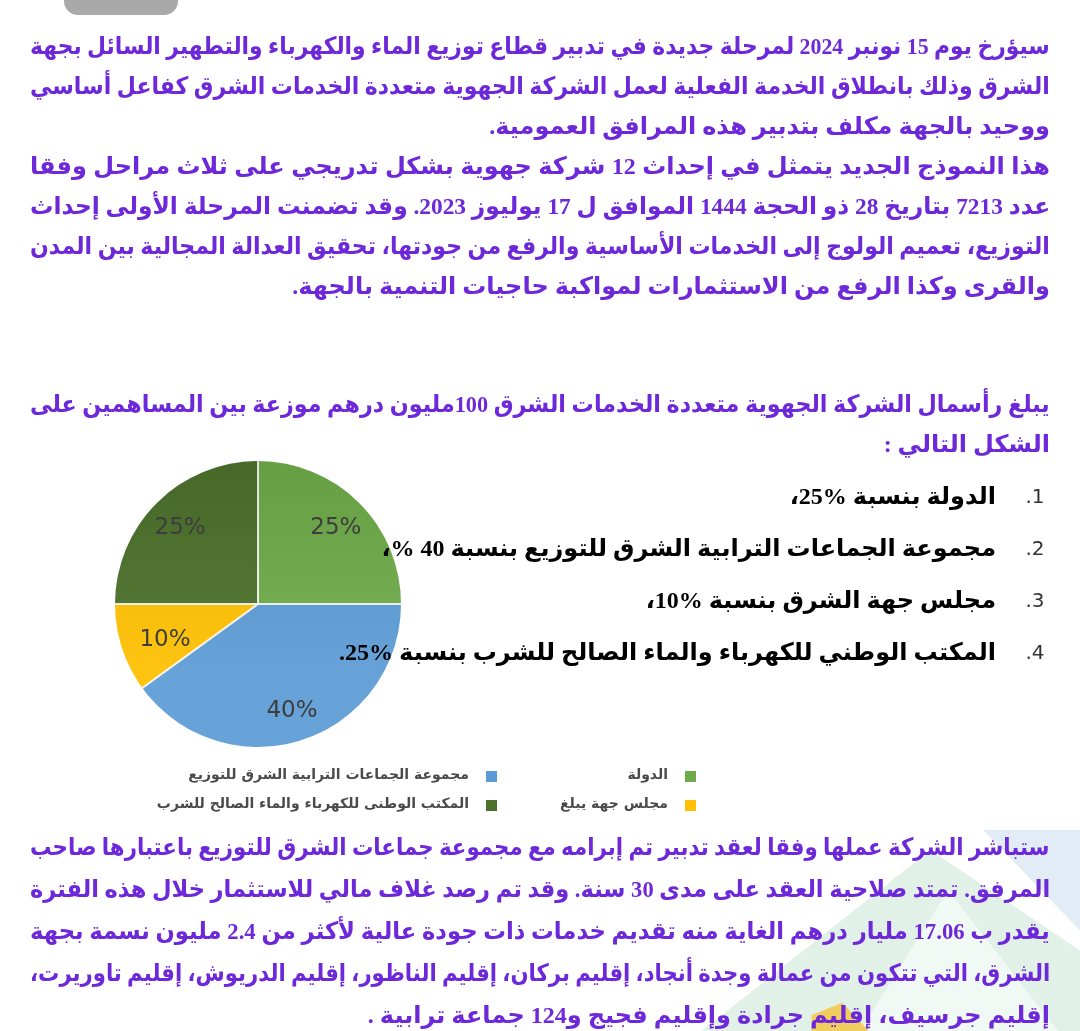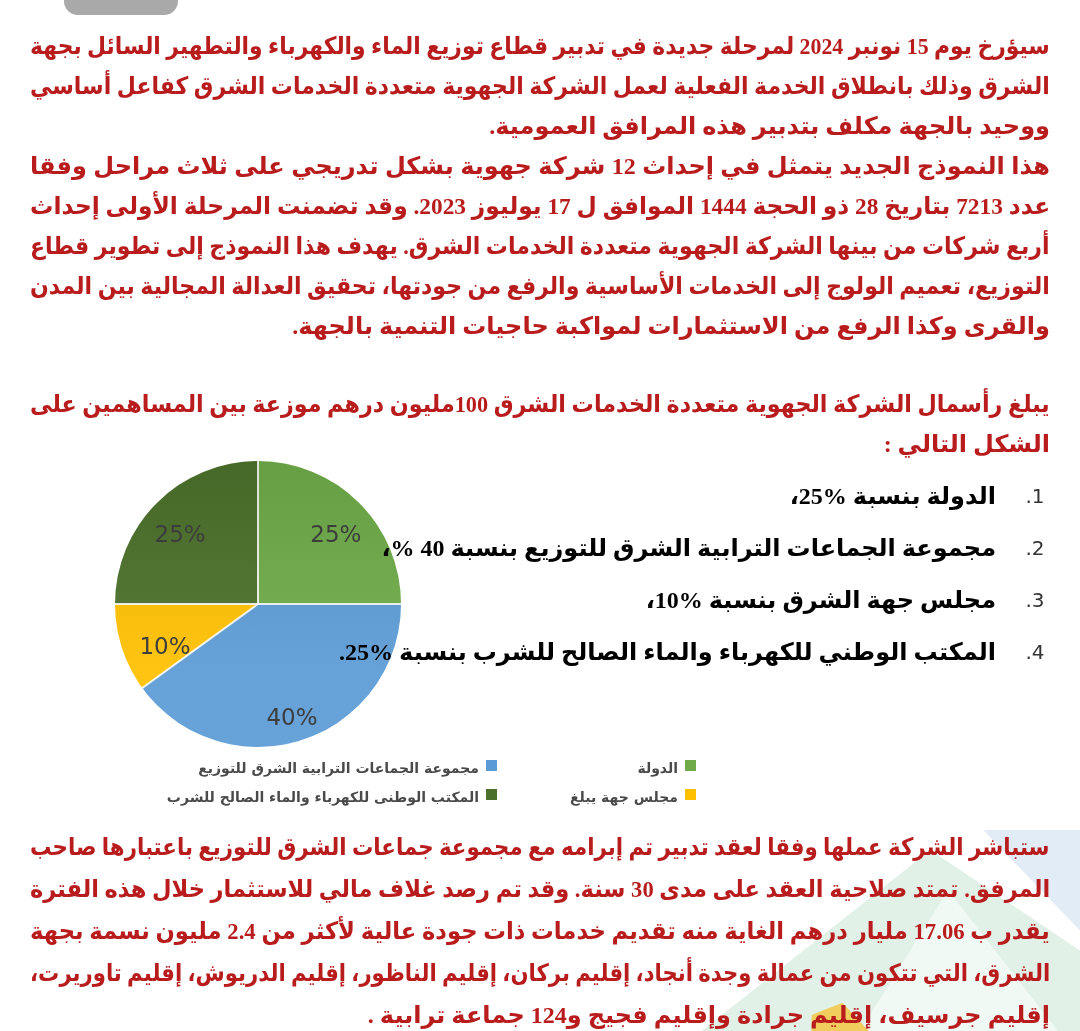--- a/index.html
+++ b/index.html
@@ -11,45 +11,45 @@
   
   .corner-tab{position:absolute;left:64px;top:-14px;width:114px;height:29px;
     background:#a9a9a9;border-radius:14px;z-index:0;}
   .wm-area{position:absolute;left:640px;top:830px;width:440px;height:201px;z-index:0;pointer-events:none;}
   .wm{position:absolute;inset:0;}
   .wm-blue  {background:rgba(205,224,240,.60);clip-path:polygon(78% 0%,100% 0%,100% 50%);}
   .wm-mint  {background:rgba(201,230,212,.55);clip-path:polygon(14% 100%,66% 10%,100% 60%,100% 100%);}
   .wm-facet {background:rgba(255,255,255,.55);clip-path:polygon(50% 100%,70% 30%,95% 100%);}
   .wm-yellow{background:rgba(242,201,76,.9);clip-path:polygon(39% 92%,46% 86%,52% 100%,39% 100%);}
   
-  .para{position:absolute;left:30px;right:30px;color:#b91c1c;font-weight:bold;font-size:24px;z-index:2;}
+  .para{position:absolute;left:30px;right:30px;color:#6d28d9;font-weight:bold;font-size:24px;z-index:2;}
   .line{height:40px;line-height:40px;white-space:nowrap;text-align:right;overflow:visible;}
   .line>.t{display:inline-block;white-space:nowrap;}
   .line.center{}
   .p4 .line{height:42px;line-height:42px;}
   #para1{top:26px;} #para2{top:146px;} #para3{top:384px;} #para4{top:826px;}
   
   .share-list{position:absolute;top:470px;right:30px;left:140px;z-index:2;}
   .list-item{display:flex;align-items:center;height:52px;font-weight:bold;font-size:24px;color:#000;white-space:nowrap;}
   .list-item .marker{font-family:"DejaVu Sans",sans-serif;font-weight:400;font-size:20px;color:#333;margin-left:4px;min-width:30px;text-align:center;}
   .list-item .txt{margin-right:20px;}
   
   .pie{position:absolute;left:115px;top:461px;width:286px;height:286px;border-radius:50%;z-index:1;}
   .pie::after{content:'';position:absolute;inset:0;border-radius:50%;pointer-events:none;
     background:linear-gradient(180deg,rgba(0,0,0,.08),rgba(255,255,255,.07) 75%);}
   .pie .sep{position:absolute;left:calc(50% - 1px);top:0;width:2px;height:50%;
     transform-origin:50% 100%;background:rgba(255,255,255,.9);}
   .pie .plabel{position:absolute;transform:translate(-50%,-50%);direction:ltr;
-    font-family:"DejaVu Sans",sans-serif;font-size:23px;font-weight:400;z-index:3;margin-top:8px;}
+    font-family:"DejaVu Sans",sans-serif;font-size:23px;font-weight:400;z-index:3;}
   
   .legend{position:absolute;top:760px;left:0;right:0;height:60px;z-index:2;}
   .legend-col{position:absolute;display:flex;flex-direction:column;gap:7px;}
   .legend-col.colA{right:384px;}
   .legend-col.colB{right:583px;}
-  .legend-entry{display:flex;align-items:flex-start;gap:7px;height:22px;white-space:nowrap;}
+  .legend-entry{display:flex;align-items:flex-end;gap:17px;height:22px;white-space:nowrap;}
   .legend-swatch{width:11px;height:11px;flex:0 0 11px;}
   .legend-label{font-family:"DejaVu Sans",sans-serif;font-size:14px;font-weight:bold;color:#4a4a4a;}
 </style>
 </head>
 <body>
 
 <div class="corner-tab"></div>
 
 <div class="wm-area">
   <div class="wm wm-blue"></div>
@@ -60,21 +60,20 @@
 
 <div id="para1" class="para">
   <div class="line"><span class="t" style="transform-origin: 100% 50%; transform: scaleX(0.909902);">سيؤرخ يوم 15 نونبر 2024 لمرحلة جديدة في تدبير قطاع توزيع الماء والكهرباء والتطهير السائل بجهة</span></div>
   <div class="line"><span class="t" style="transform-origin: 100% 50%; transform: scaleX(0.916442);">الشرق وذلك بانطلاق الخدمة الفعلية لعمل الشركة الجهوية متعددة الخدمات الشرق كفاعل أساسي</span></div>
   <div class="line"><span class="t">ووحيد بالجهة مكلف بتدبير هذه المرافق العمومية.</span></div>
 </div>
 
 <div id="para2" class="para">
   <div class="line"><span class="t" style="word-spacing: 0.428571px;">هذا النموذج الجديد يتمثل في إحداث 12  شركة جهوية بشكل تدريجي على ثلاث مراحل وفقا</span></div>
   <div class="line"><span class="t" style="transform-origin: 100% 50%; transform: scaleX(0.972355);">عدد 7213 بتاريخ 28 ذو الحجة 1444 الموافق ل 17 يوليوز 2023. وقد تضمنت المرحلة الأولى إحداث</span></div>
-  <div class="line"><span class="t" style="transform-origin: 100% 50%; transform: scaleX(0.918092);">أربع شركات من بينها الشركة الجهوية متعددة الخدمات الشرق. يهدف هذا النموذج إلى تطوير قطاع</span></div>
   <div class="line"><span class="t" style="transform-origin: 100% 50%; transform: scaleX(0.918919);">التوزيع، تعميم الولوج إلى الخدمات الأساسية والرفع من جودتها، تحقيق العدالة المجالية بين المدن</span></div>
   <div class="line center"><span class="t">والقرى وكذا الرفع من الاستثمارات لمواكبة حاجيات التنمية بالجهة.</span></div>
 </div>
 
 <div id="para3" class="para">
   <div class="line"><span class="t" style="transform-origin: 100% 50%; transform: scaleX(0.927273);">يبلغ رأسمال الشركة الجهوية متعددة الخدمات الشرق  100مليون درهم موزعة بين المساهمين على</span></div>
   <div class="line"><span class="t">الشكل التالي :</span></div>
 </div>
 
 <div class="share-list">

